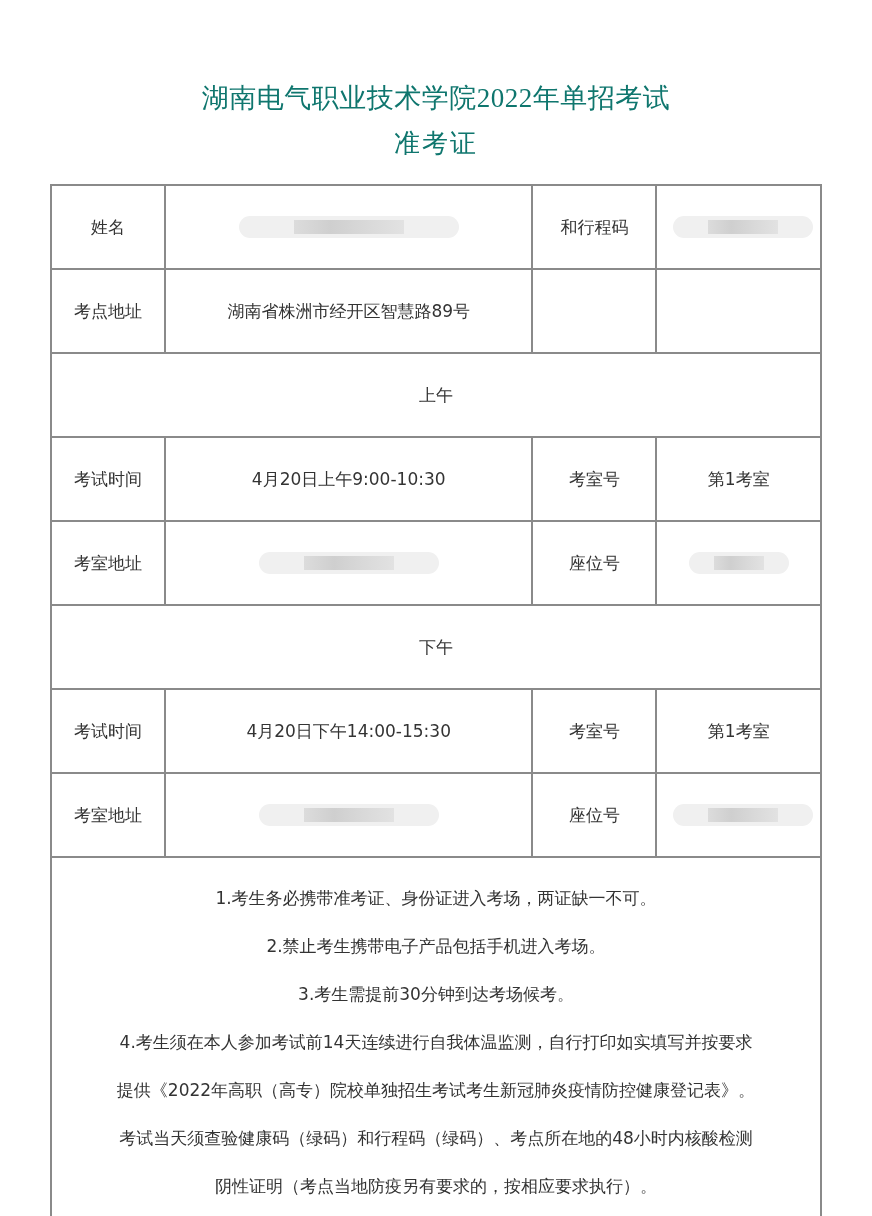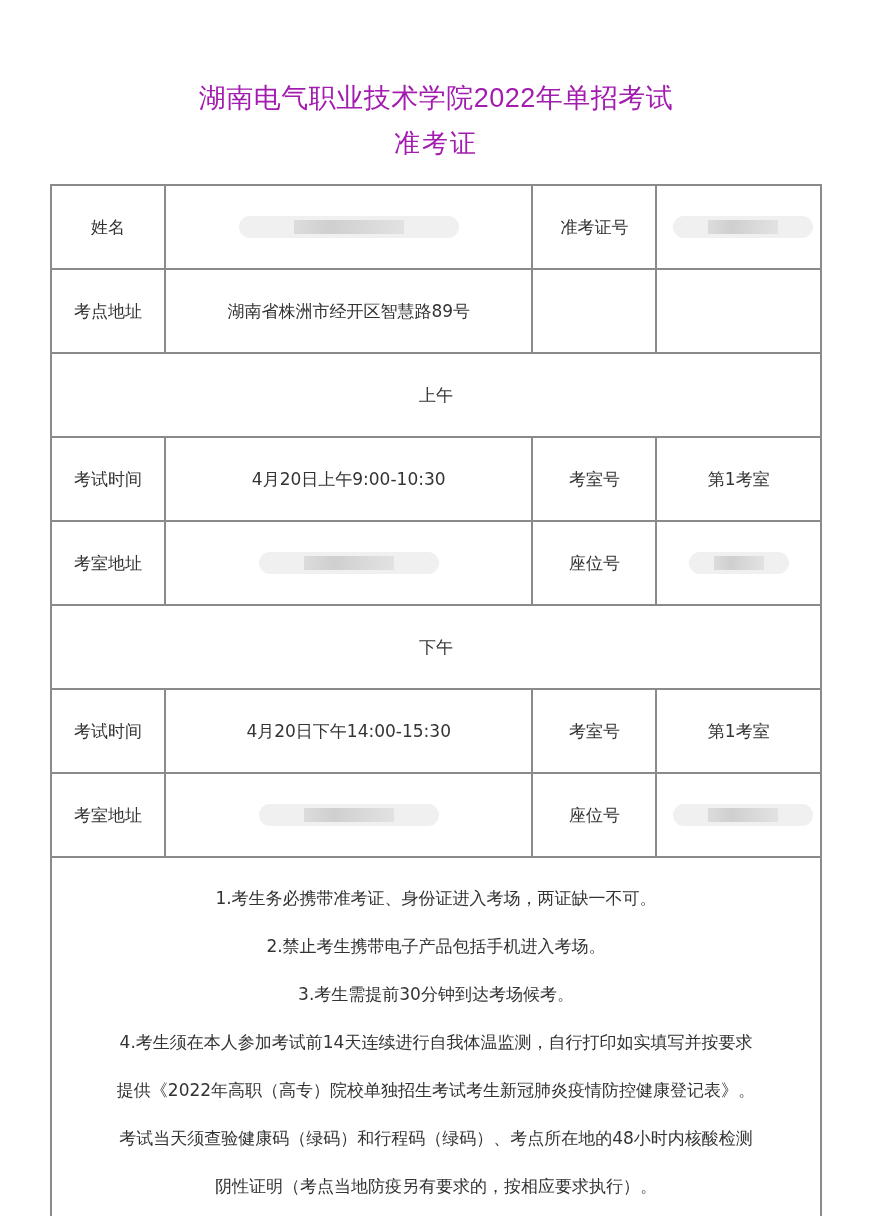--- a/index.html
+++ b/index.html
@@ -1,19 +1,19 @@
 <!DOCTYPE html>
 <html><head>
 <meta charset="utf-8">
 <style>
   html, body { margin: 0; padding: 0; background: #ffffff; }
   body { width: 872px; height: 1216px; position: relative; overflow: hidden;
          font-family: "DejaVu Sans", "Liberation Sans", sans-serif; color: #333333; }
   .title { position: absolute; left: 0; width: 872px; text-align: center;
-           font-family: Liberation Sans, sans-serif; color: #a21caf; }
+           font-family: Liberation Serif, serif; color: #0f766e; }
   .title.main { top: 80px; font-size: 27px; letter-spacing: 0.5px; }
   .title.sub  { top: 126px; font-size: 26px; letter-spacing: 2px; }
   table.card { position: absolute; left: 50px; top: 184px; width: 772px;
                border-collapse: collapse; table-layout: fixed; }
   table.card td { border: 2.5px solid #8a8a8a; height: 50px; text-align: center;
                   font-size: 17px; color: #333; padding: 16px; vertical-align: middle; }
   .col1 { width: 113px; } .col2 { width: 364px; } .col3 { width: 123px; } .col4 { width: 163px; }
   .redact { position: relative; display: inline-block; height: 22px; border-radius: 20px;
             background: #f0f0f0; vertical-align: middle; }
   .redact::after { content: ""; position: absolute; left: 25%; right: 25%; top: 4px; bottom: 4px;
@@ -31,21 +31,21 @@
   <colgroup>
       <col class="col1">
       <col class="col2">
       <col class="col3">
       <col class="col4">
     </colgroup>
   <tbody>
       <tr>
     <td>姓名</td>
     <td><span class="redact" style="width:220px"></span></td>
-    <td>准考证号</td>
+    <td>和行程码</td>
     <td><span class="redact" style="width:140px"></span></td>
   </tr>
   <tr>
     <td>考点地址</td>
     <td>湖南省株洲市经开区智慧路89号</td>
     <td></td>
     <td></td>
   </tr>
   <tr>
     <td colspan="4">上午</td>

